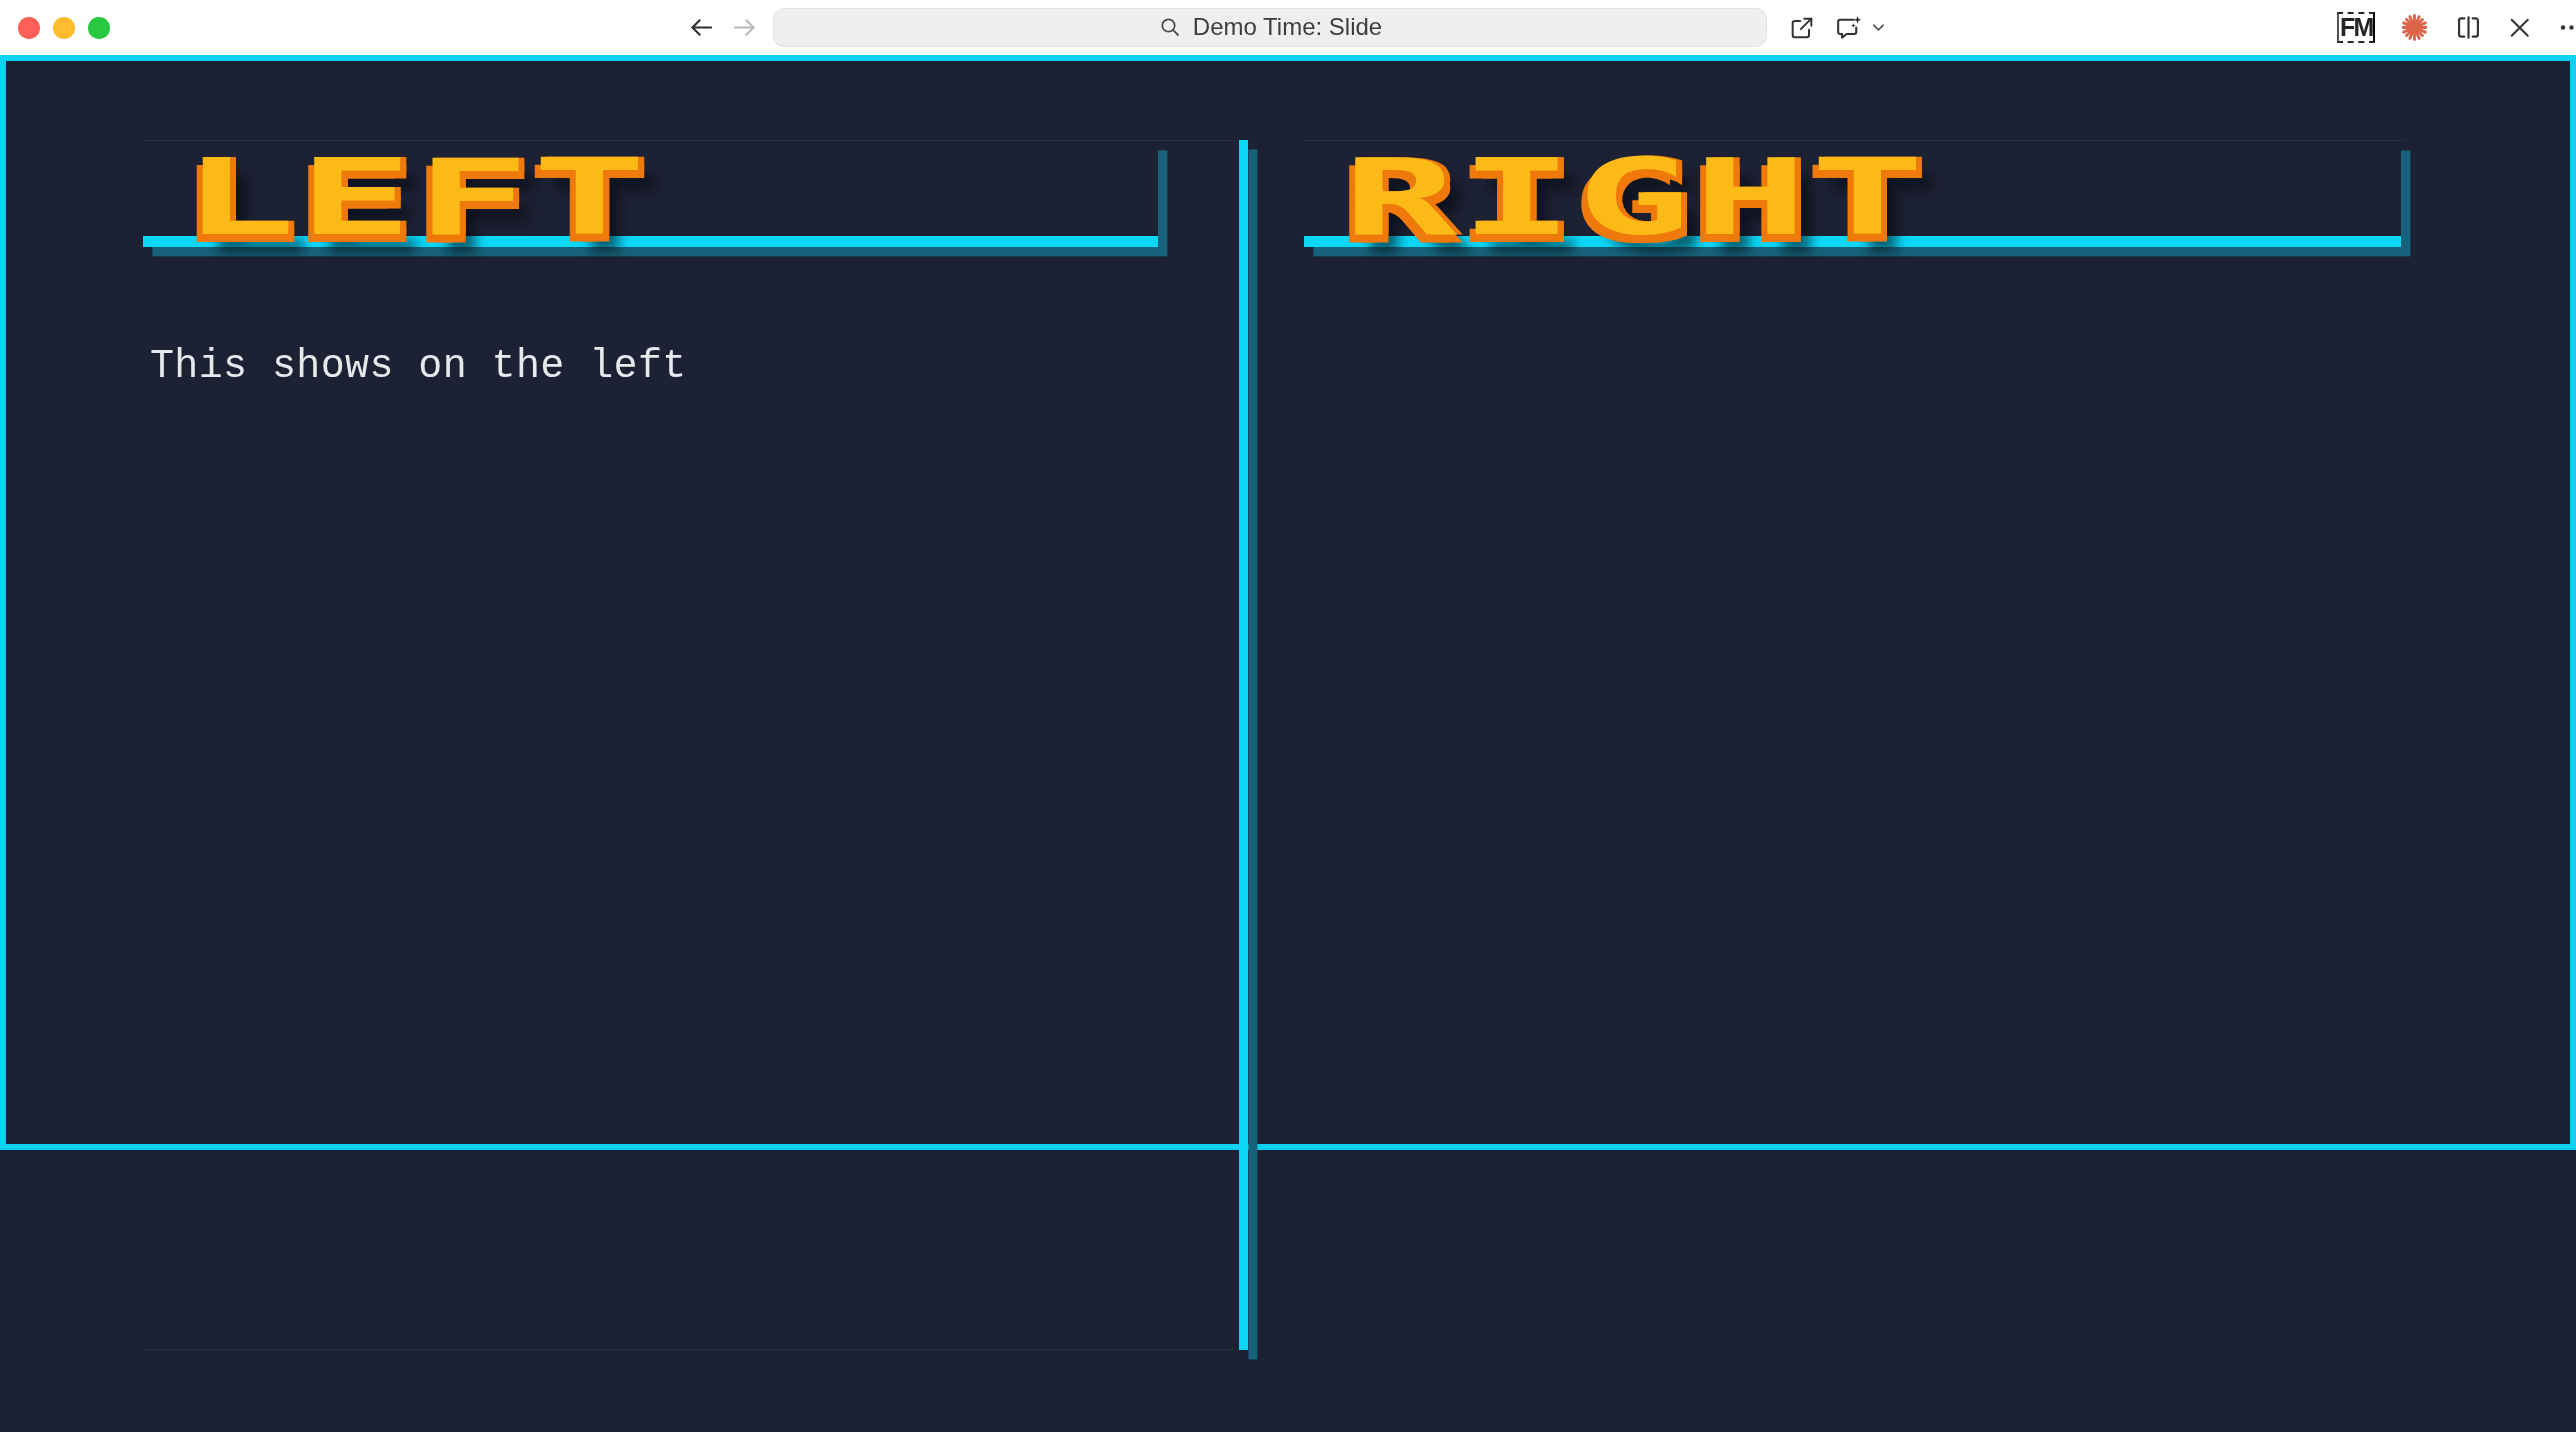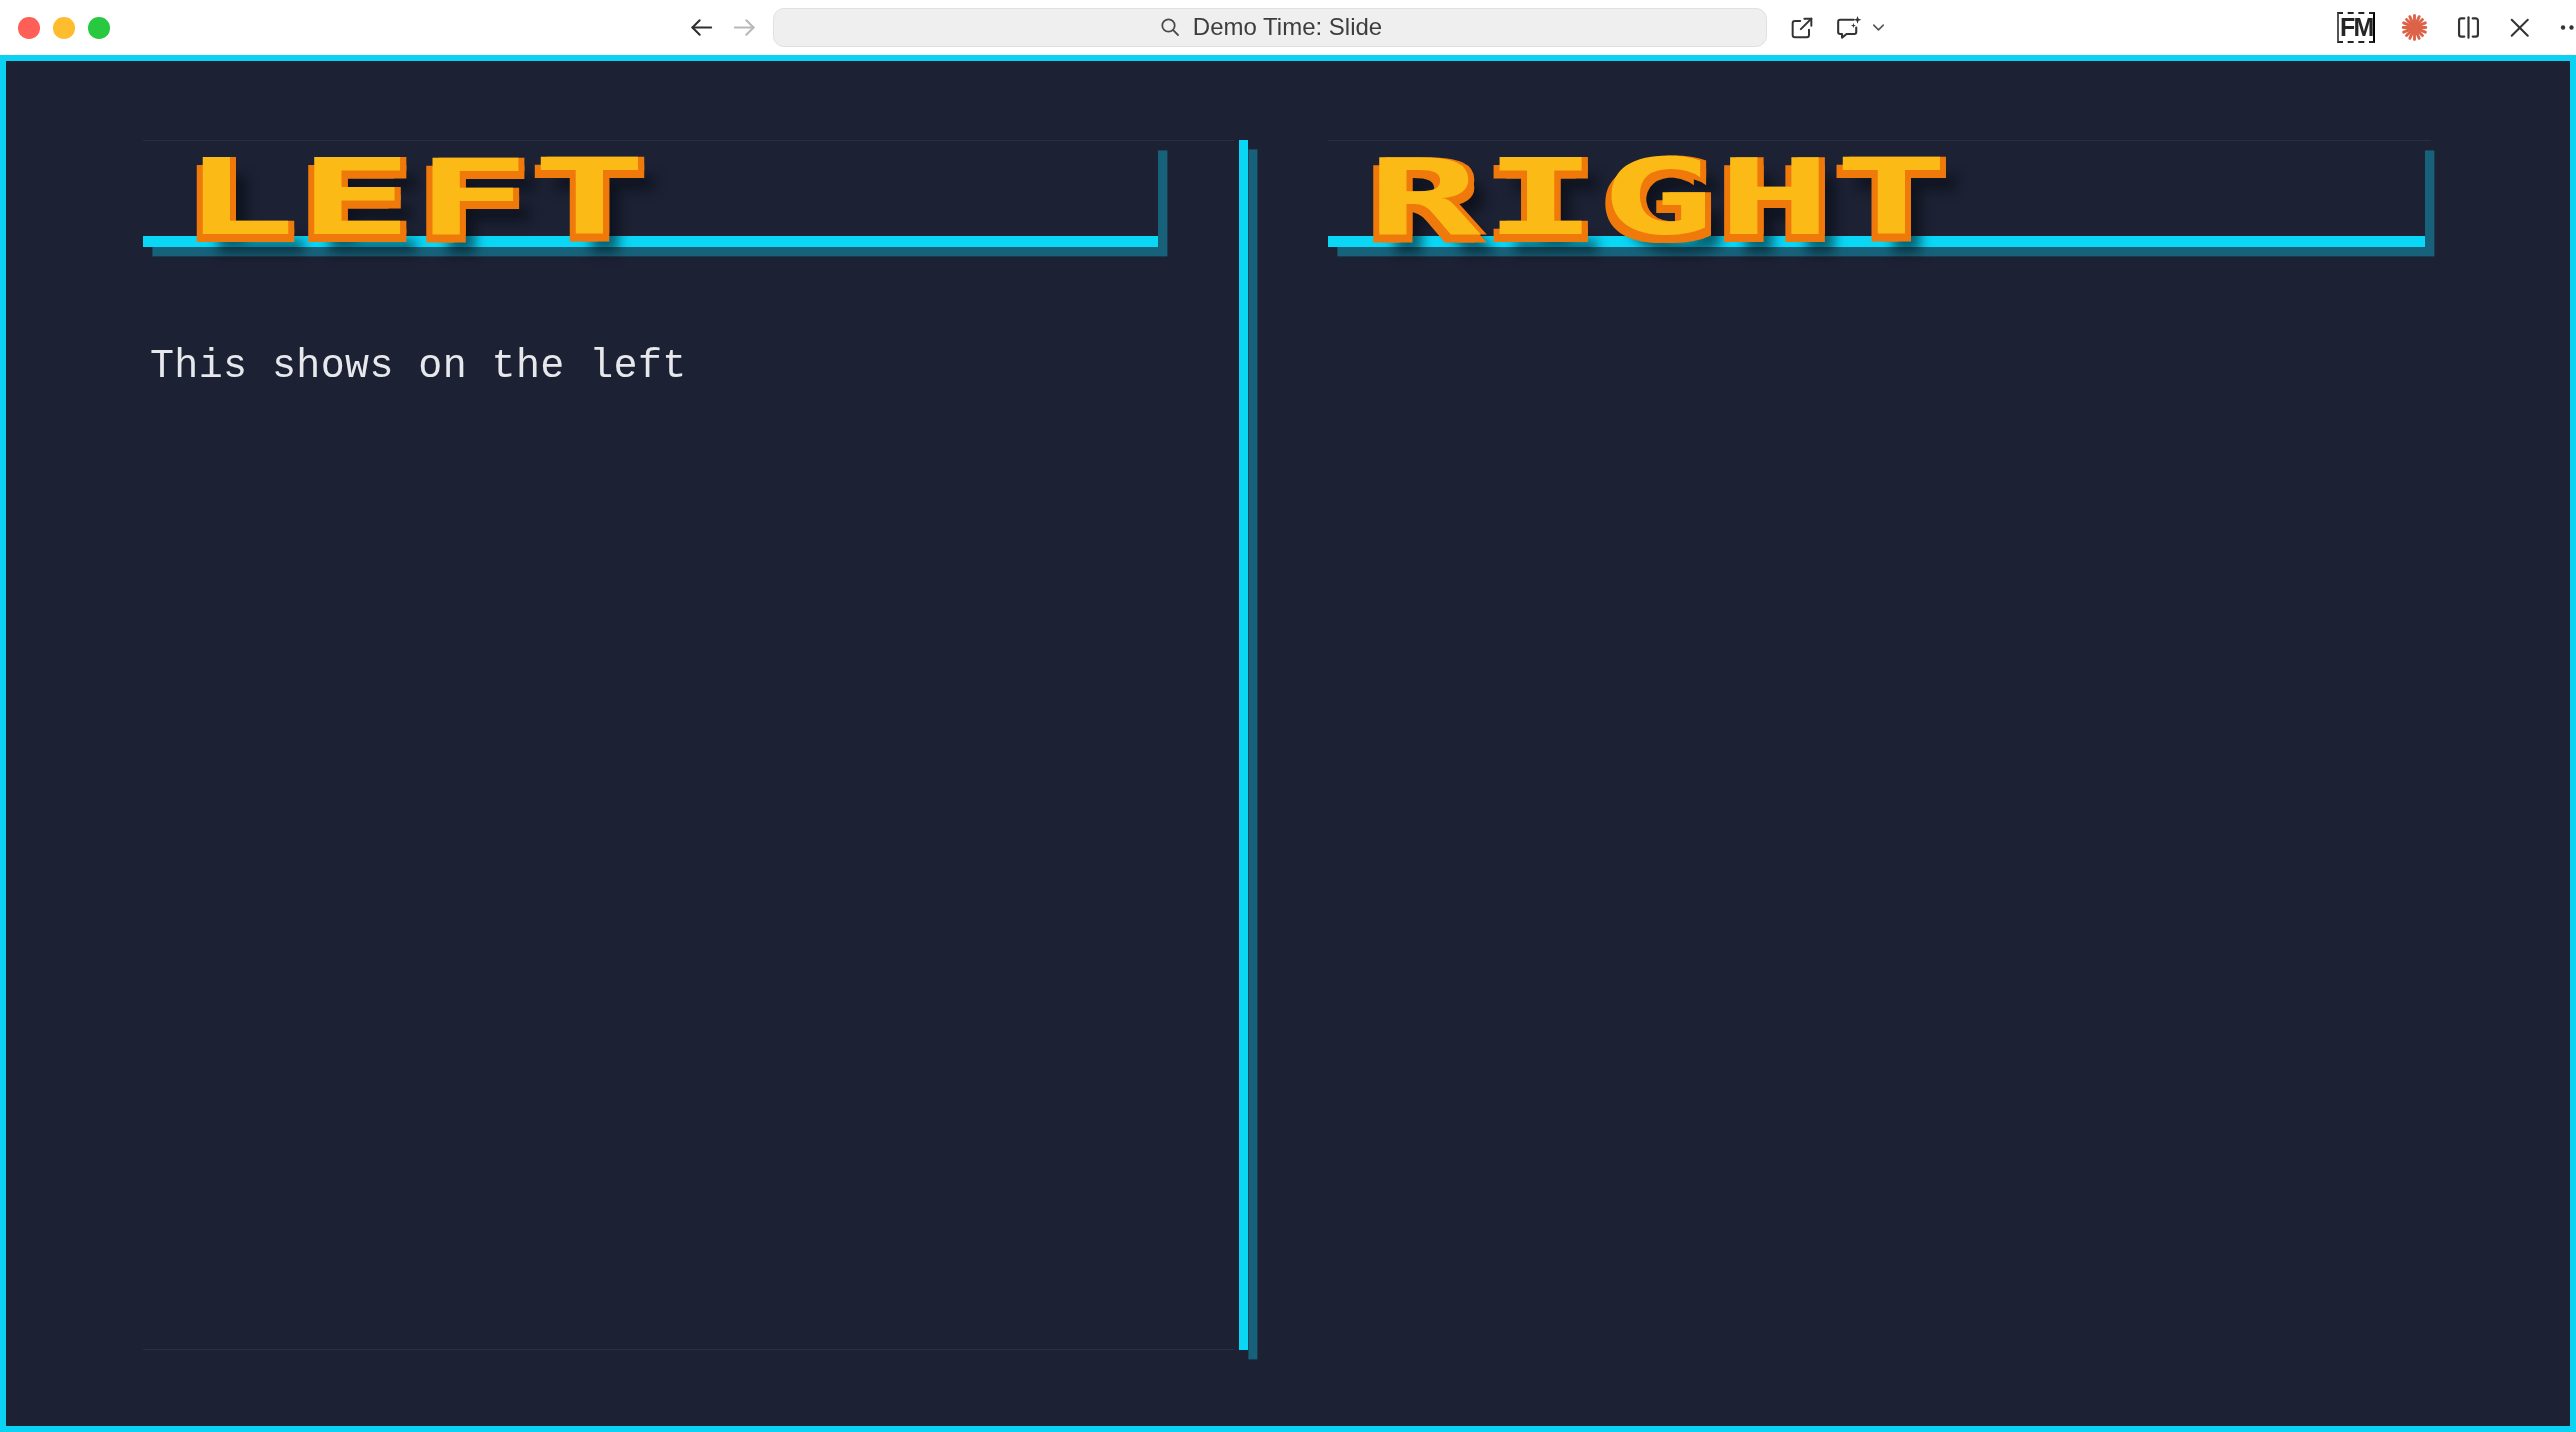--- a/index.html
+++ b/index.html
@@ -41,30 +41,30 @@
 
   .window-actions{position:absolute;left:2337px;top:0;height:55px;display:flex;align-items:center;gap:23px;}
   .fm-badge{
     font-weight:800;font-size:25px;letter-spacing:-1.7px;color:#252525;line-height:1;
     border-top:2.6px dashed #252525;border-bottom:2.6px dashed #252525;padding:0.9px 0.9px 1.7px 0.9px;
     font-family:Liberation Sans, sans-serif;cursor:pointer;background:none;
   }
 
   
   .content{
-    position:absolute;top:55px;left:0;width:2576px;height:1377px;
+    position:absolute;top:55px;left:0;width:2576px;height:1095px;
     background:var(--slide-background);
     border:6.9px solid var(--frame-cyan);
   }
   .columns{
     position:absolute;left:137px;top:79px;width:2288px;height:1210px;display:flex;
   }
   .column{position:relative;border-top:1.7px solid rgba(160,175,215,0.10);}
   .col-left{width:1091px;border-bottom:1.7px solid rgba(160,175,215,0.10);}
-  .col-right{width:1103px;margin-left:94px;}
+  .col-right{width:1103px;margin-left:70px;}
 
   .divider{
     position:absolute;left:1096px;top:0;width:9.4px;height:1210px;
     background:var(--underline-cyan);
     box-shadow:9.4px 9.4px 0 0 var(--shadow-teal);
   }
 
   h1.slide-heading{
     margin:0;height:106px;padding:1.7px 0 0 39px;
     border-bottom:11px solid var(--underline-cyan);

